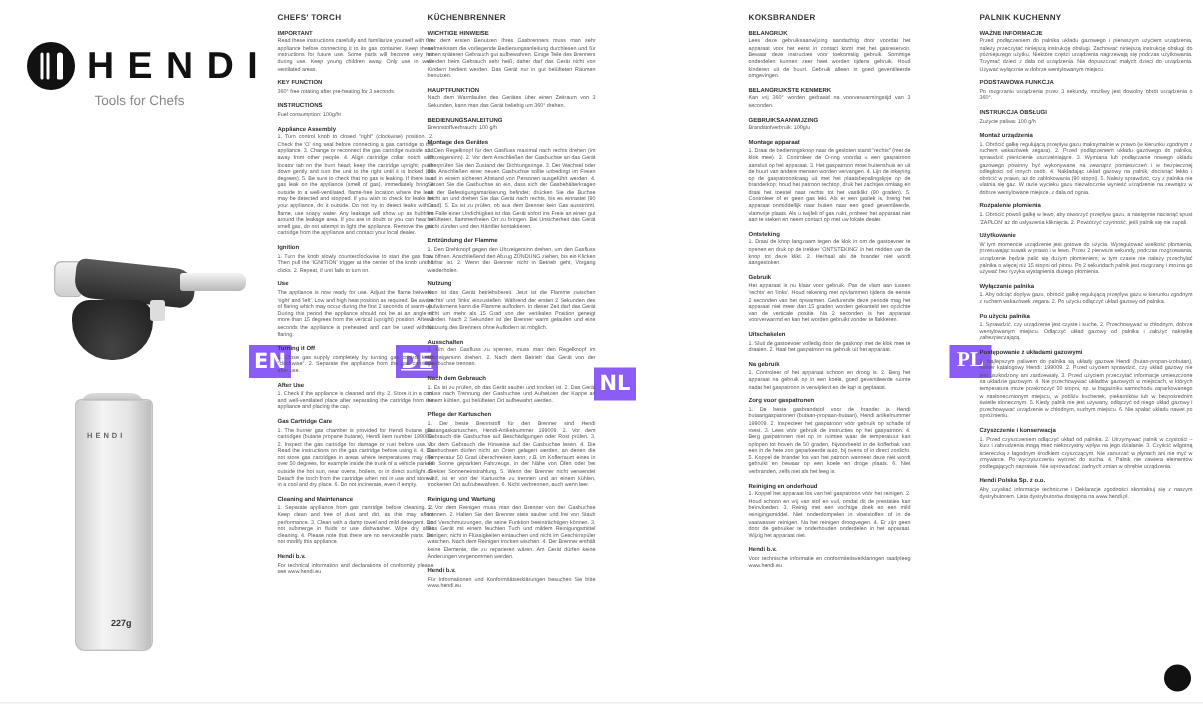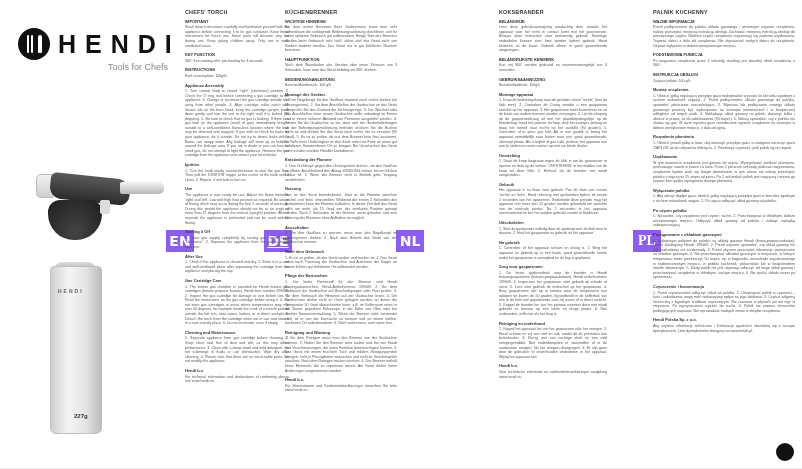--- a/index.html
+++ b/index.html
@@ -14,21 +14,21 @@
   .logo-mark {
     width: 32px; height: 32px; border-radius: 50%; background: #111;
     position: relative; flex: 0 0 auto;
   }
   .logo-mark .tine { position: absolute; background: #fff; width: 2px; border-radius: 1px; }
   .logo-word {
     font-family: "Liberation Sans", sans-serif; font-weight: 700;
     font-size: 25px; letter-spacing: 9px; color: #111; margin-left: 8px;
   }
   .logo-tag {
-    font-size: 9px; color: #888; text-align: right; margin-top: 2px; padding-right: 0px;
+    font-size: 9px; color: #888; text-align: center; margin-top: 2px; padding-right: 0px;
   }
   .product { position: absolute; left: 34px; top: 138px; width: 130px; height: 290px; }
   .torch-cap {
     position: absolute; left: 2px; top: 36px; width: 16px; height: 22px;
     background: linear-gradient(#f1f1f1, #cfcfcf); border-radius: 5px 2px 2px 5px;
     border: 1px solid #bbb;
   }
   .torch-body {
     position: absolute; left: 16px; top: 38px; width: 80px; height: 26px;
     background: linear-gradient(#5a5a5a, #2b2b2b); border-radius: 6px 14px 10px 12px;
@@ -69,21 +69,21 @@
   .col h2 { font-size: 4px; font-weight: 700; color: #333; margin: 5px 0 1px 0; }
   .col p { margin: 0 0 0.8px 0; text-align: justify; }
 
   .lang-badge {
     position: absolute; width: 28px; height: 22px; background: #8b5cf6; color: #fff;
     font-weight: 700; font-size: 14px; display: flex; align-items: center; justify-content: center;
     font-family: "DejaVu Sans", sans-serif;
   }
   .badge-en { left: 166px; top: 230px; }
   .badge-de { left: 264px; top: 230px; text-decoration: underline; }
-  .badge-nl { left: 396px; top: 230px; }
+  .badge-nl { left: 396px; top: 245px; }
   .badge-pl { left: 633px; top: 230px; font-family: Liberation Serif, serif; }
 
   .footer-mark { position: absolute; left: 776px; top: 443px; width: 18px; height: 18px;
     border-radius: 50%; background: #111; }
   .bottom-line { position: absolute; left: 0; right: 0; bottom: 0; height: 1px; background: #eee; }
 </style>
 </head>
 <body>
 
 <div class="page">

